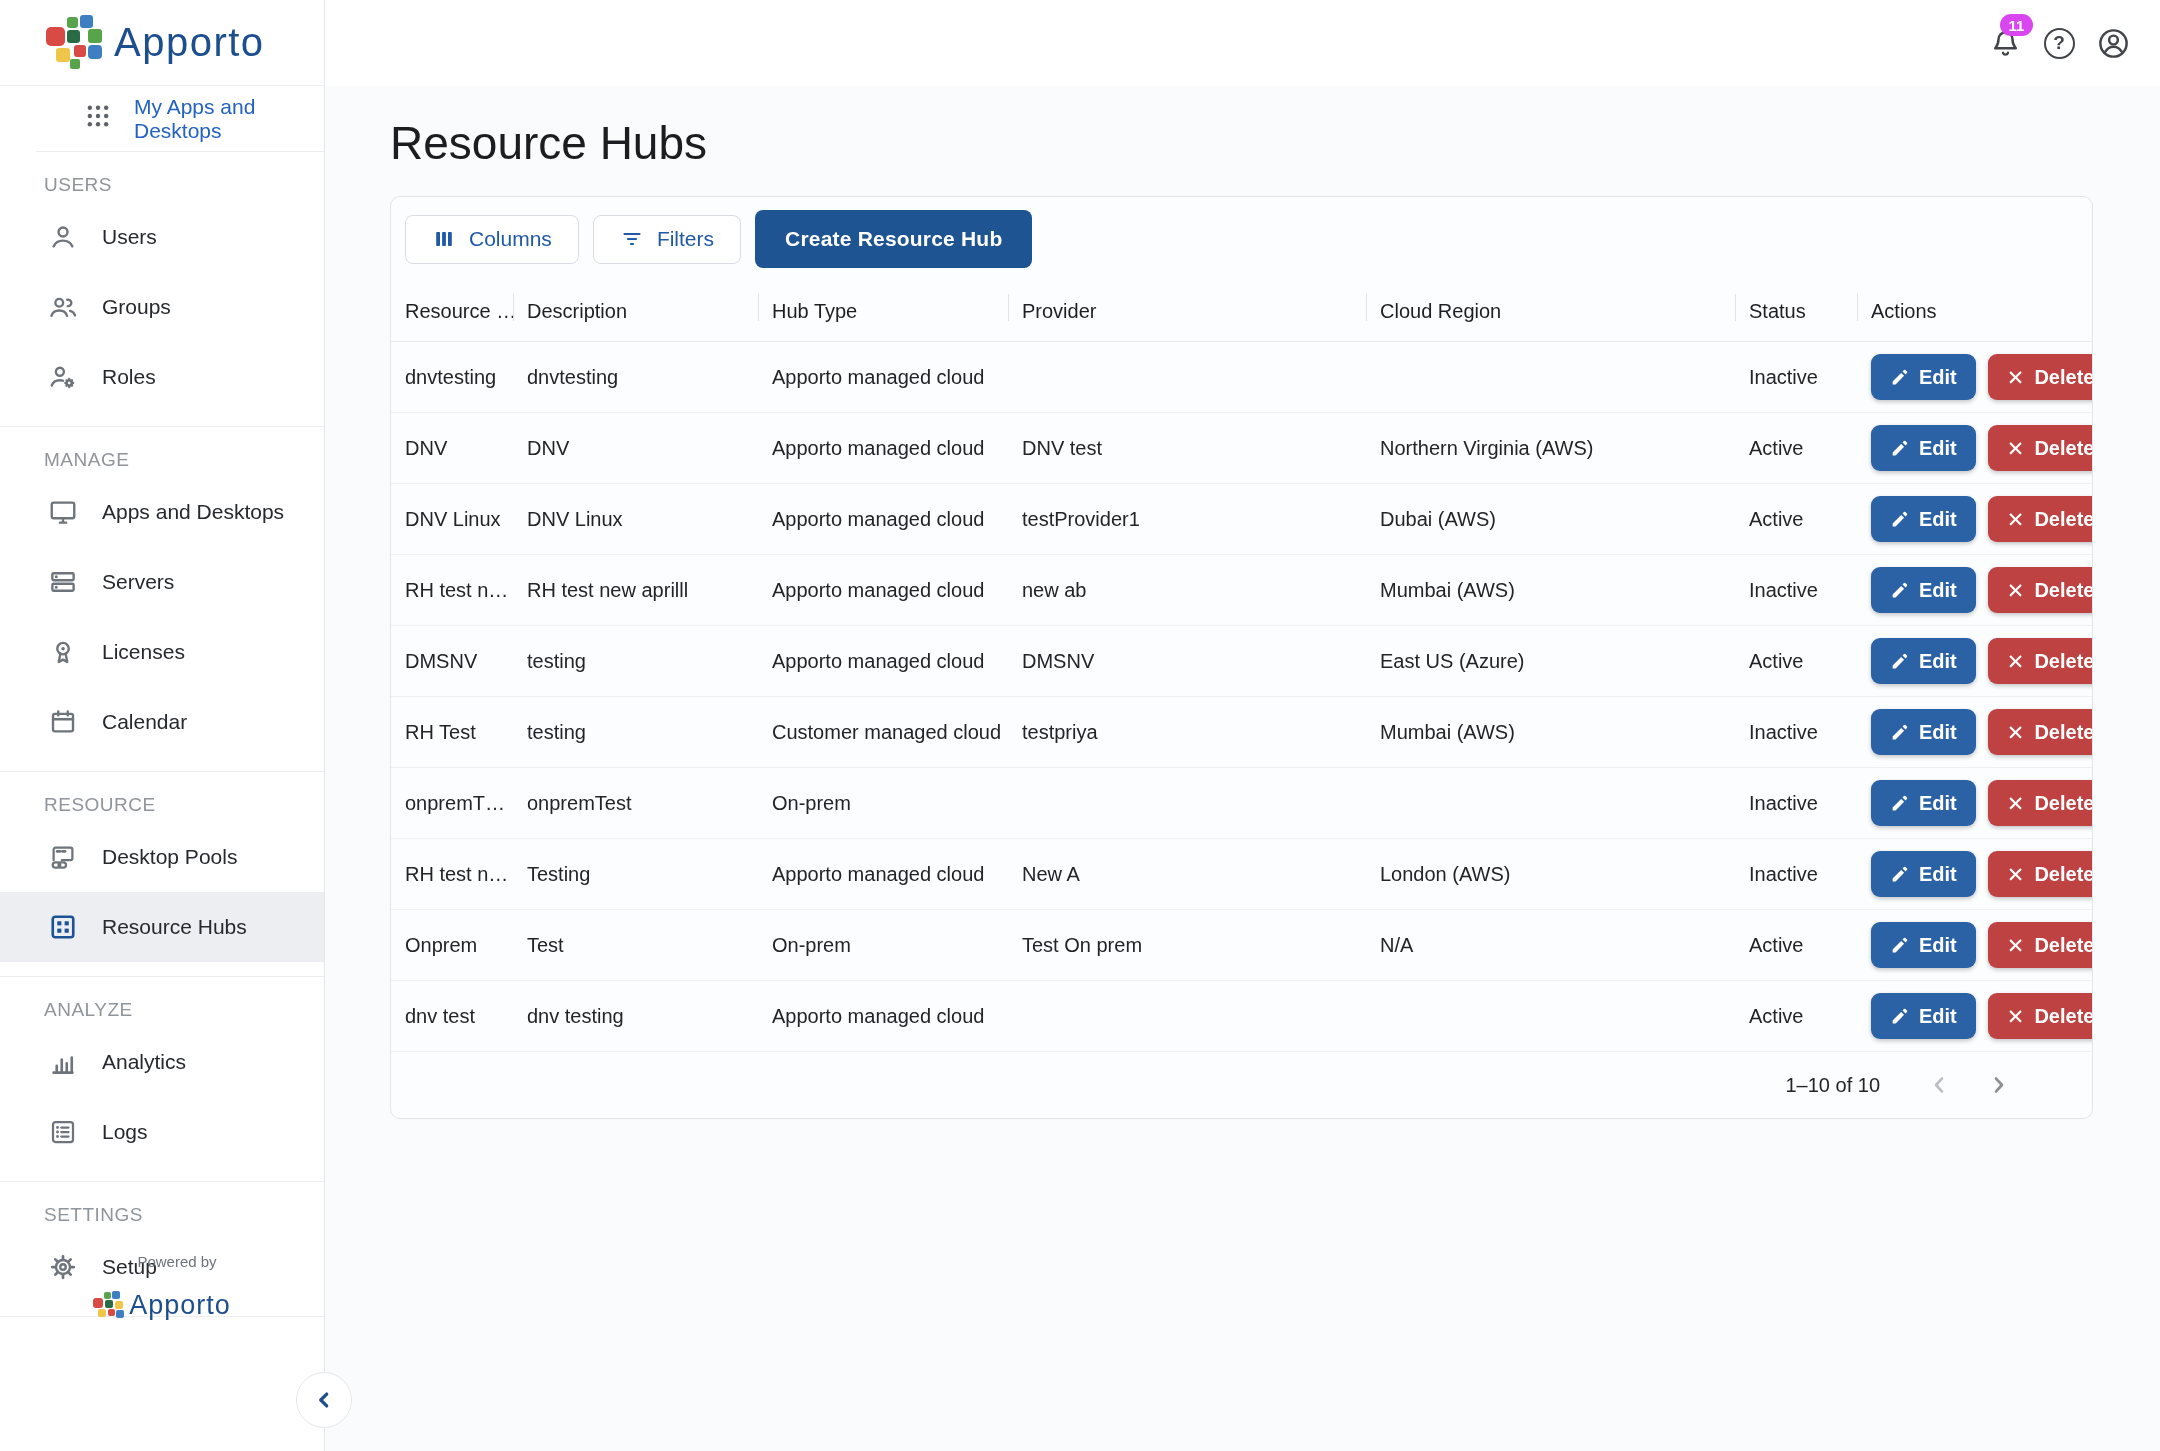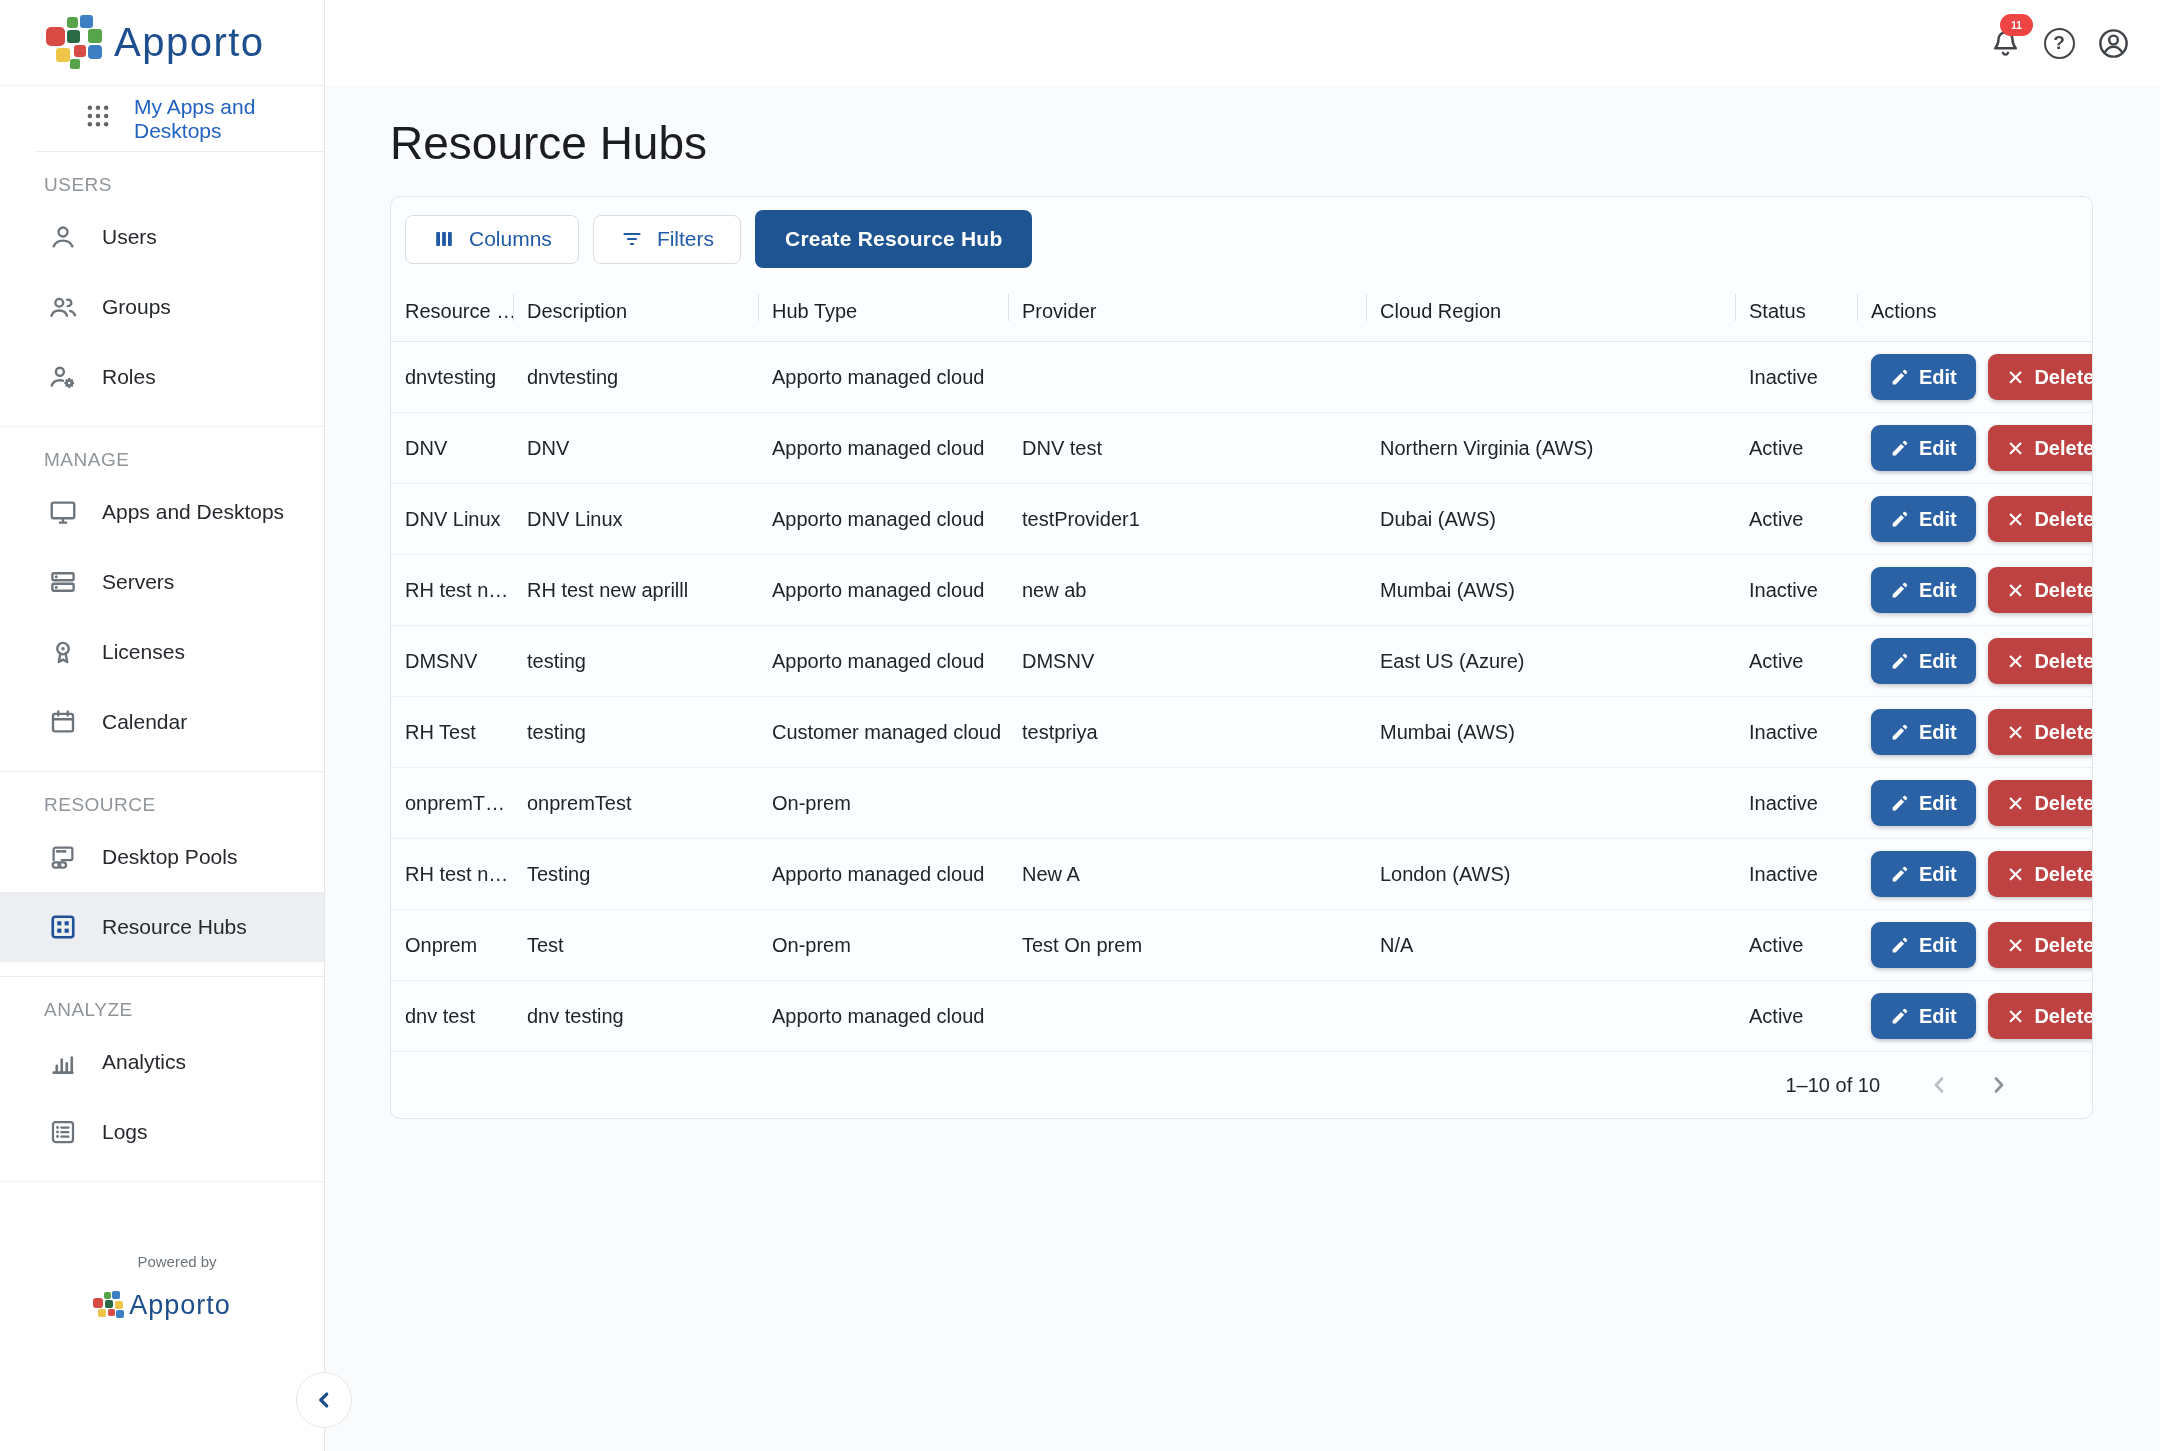--- a/index.html
+++ b/index.html
@@ -48,21 +48,21 @@
 
   
   .content { flex:1; display:flex; flex-direction:column; min-width:0; }
   .topbar {
     height:86px; background:#ffffff; display:flex; align-items:center;
     justify-content:flex-end; gap:16px; padding-right:28px;
   }
   .top-icon { position:relative; width:38px; height:38px; display:flex; align-items:center; justify-content:center; cursor:pointer; }
   .badge {
     position:absolute; top:-10px; left:14px; min-width:33px; height:22px; padding:0 6px;
-    background:#ef4444; color:#fff; font-size:10px; font-weight:700;
+    background:#d946ef; color:#fff; font-size:15px; font-weight:700;
     border-radius:11px; display:flex; align-items:center; justify-content:center;
   }
   .help-circle {
     width:31px; height:31px; border-radius:50%; border:2.4px solid #41454a;
     display:flex; align-items:center; justify-content:center;
     font-size:19px; font-weight:700; color:#41454a;
   }
   .page { flex:1; background:#fafbfd; padding:0 66px 0 65px; }
   .page-title { margin-top:30px; font-size:46px; font-weight:400; color:#1b1d20; }
 
@@ -275,20 +275,33 @@
           <svg width="30" height="30" viewBox="0 0 24 24" fill="none" stroke="#6d747b" stroke-width="1.8" stroke-linecap="round" stroke-linejoin="round">
             <rect x="4" y="4" width="16" height="16" rx="2"></rect>
             <path d="M7.6 8.4h.01M7.6 12h.01M7.6 15.6h.01" stroke-width="2.3"></path>
             <path d="M10.6 8.4h5.8M10.6 12h5.8M10.6 15.6h5.8"></path>
           </svg>
         </span>
         <span>Logs</span>
       </div>
     </div>
 
+    <div class="nav-section">
+      <div class="section-label">SETTINGS</div>
+      <div class="nav-item">
+        <span class="ico">
+          <svg width="30" height="30" viewBox="0 0 24 24" fill="none" stroke="#6d747b" stroke-width="1.9" stroke-linecap="round">
+            <circle cx="12" cy="12" r="5.6"></circle>
+              <circle cx="12" cy="12" r="2.2"></circle>
+            <path d="M12 3.4v2.2M12 18.4v2.2M20.6 12h-2.2M5.6 12H3.4M18.1 5.9l-1.6 1.6M7.5 16.5l-1.6 1.6M18.1 18.1l-1.6-1.6M7.5 7.5L5.9 5.9" stroke-width="2.2"></path>
+          </svg>
+        </span>
+        <span>Setup</span>
+      </div>
+    </div>
 
     <div class="powered">
       <div class="powered-label">Powered by</div>
       <div class="powered-row">
         <span class="logo-mark">
           <i style="left:0;top:7px;width:10px;height:10px;background:#d84b44;border-radius:3px;"></i>
           <i style="left:11px;top:1px;width:7px;height:7px;background:#57a44b;border-radius:2px;"></i>
           <i style="left:19px;top:0;width:8px;height:8px;background:#3e7ec2;border-radius:2px;"></i>
           <i style="left:12px;top:9px;width:8px;height:8px;background:#2a6a44;border-radius:2px;"></i>
           <i style="left:22px;top:10px;width:8px;height:8px;background:#efc54a;border-radius:2px;"></i>

